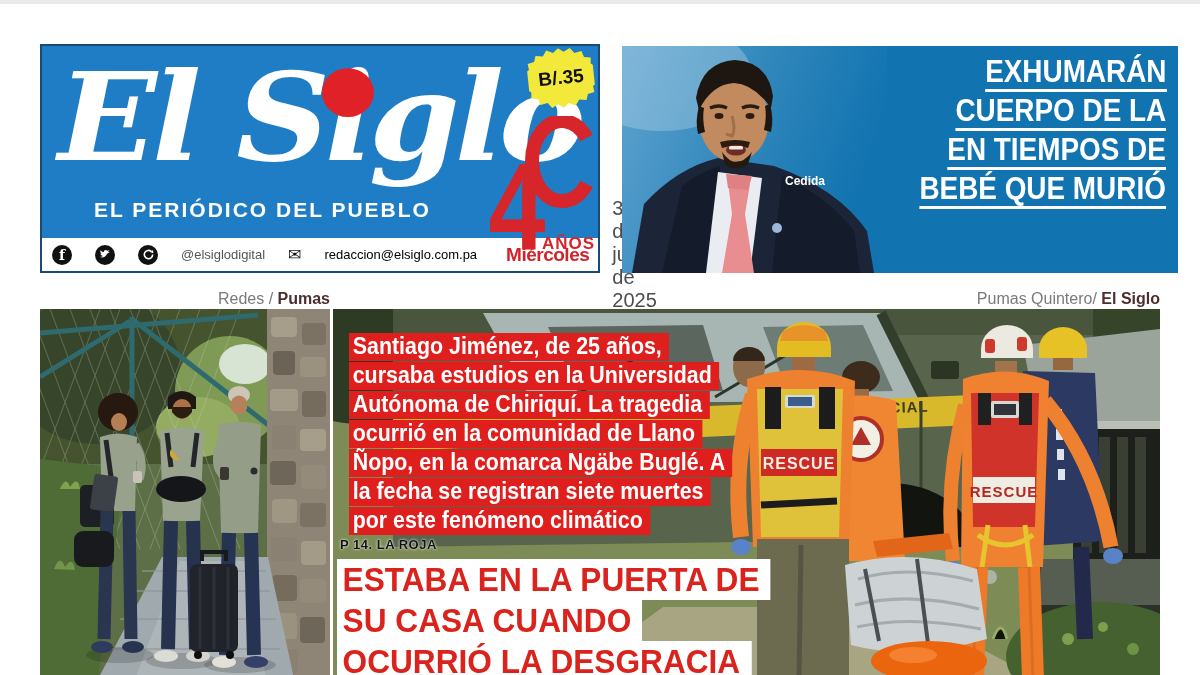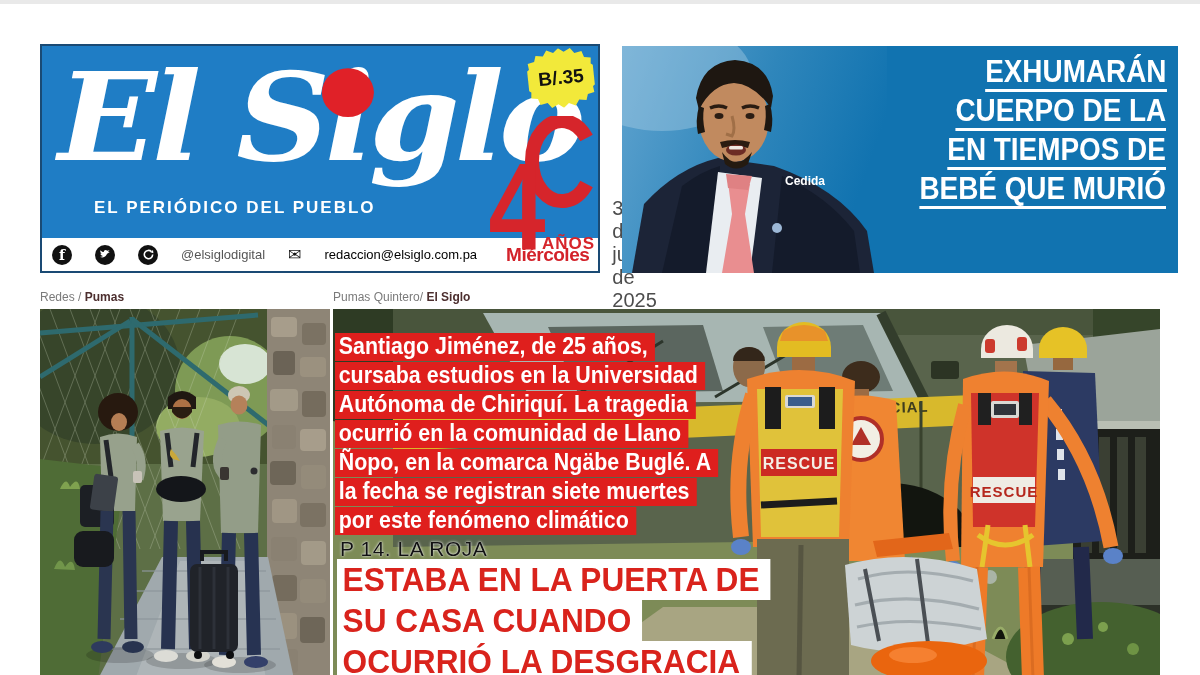--- a/index.html
+++ b/index.html
@@ -11,21 +11,21 @@
             border:2px solid #1a4a74;box-sizing:border-box;background:#fff;}
   .masthead-blue{position:absolute;left:0;right:0;top:0;bottom:33px;background:#1f7dc5;overflow:visible;}
   .logo{position:absolute;left:16px;top:10px;color:#fff;
         font-family:"DejaVu Serif",serif;font-weight:bold;font-style:italic;
         font-size:100px;letter-spacing:-4px;white-space:nowrap;line-height:1;
         transform:scale(1.3,1.22);transform-origin:0 0;}
   .logo .dot-i{position:relative;display:inline-block;}
   .logo .dot-i::after{content:"";position:absolute;left:52%;transform:translateX(-50%);
         top:0.10em;width:0.40em;height:0.40em;background:#e02128;border-radius:50%;}
   .tagline{position:absolute;left:52px;top:152px;color:#fff;font-weight:bold;
-        font-size:17px;letter-spacing:2px;}
+        font-size:21px;letter-spacing:2px;}
   .price-badge{position:absolute;right:4px;top:2px;width:66px;height:60px;
         display:flex;align-items:center;justify-content:center;
         background:#f2e93a;color:#111;font-weight:bold;font-size:19px;
         transform:rotate(-6deg);
         clip-path:polygon(50% 0%,58% 7%,68% 2%,74% 11%,85% 9%,88% 19%,98% 21%,97% 31%,106% 38%,100% 50%,106% 62%,97% 69%,98% 79%,88% 81%,85% 91%,74% 89%,68% 98%,58% 93%,50% 100%,42% 93%,32% 98%,26% 89%,15% 91%,12% 81%,2% 79%,3% 69%,-6% 62%,0% 50%,-6% 38%,3% 31%,2% 21%,12% 19%,15% 9%,26% 11%,32% 2%,42% 7%);}
   .info-bar{position:absolute;left:0;right:0;bottom:0;height:33px;background:#fff;
         display:flex;align-items:center;gap:23px;padding:0 0 0 10px;}
   .soc{width:20px;height:20px;border-radius:50%;background:#111;display:inline-flex;
         align-items:center;justify-content:center;flex:0 0 auto;}
   .soc.fb::before{content:"f";color:#fff;font-family:"DejaVu Serif",serif;
@@ -43,37 +43,37 @@
   .portrait{position:absolute;left:0;top:0;width:265px;height:227px;}
   .cedida{position:absolute;left:163px;top:128px;color:#fff;font-weight:bold;font-size:12px;z-index:3;}
   .ts-head{position:absolute;right:12px;top:9px;width:300px;text-align:right;z-index:2;}
   .ts-line{display:block;height:39px;}
   .ts-line span{display:inline-block;color:#fff;font-weight:bold;font-size:31px;line-height:34px;
         border-bottom:3px solid #fff;padding-bottom:0px;
         transform:scaleX(0.9);transform-origin:100% 50%;white-space:nowrap;}
   .ts-ref{color:#fff;font-weight:bold;font-size:16px;margin-top:8px;letter-spacing:0.5px;}
 
   
-  .credit{position:absolute;font-size:12px;color:#7a7a7a;text-align:left;}
+  .credit{position:absolute;font-size:16px;color:#7a7a7a;text-align:right;}
   .credit b{color:#4c2e2e;font-weight:bold;}
   .credit-left{left:40px;top:286px;width:290px;}
   .credit-right{left:333px;top:286px;width:827px;}
 
   
   .photo{position:absolute;top:305px;height:370px;overflow:hidden;}
   .photo-left{left:40px;width:290px;}
   .photo-right{left:333px;width:827px;}
   .photo svg{display:block;width:100%;height:100%;}
 
   
-  .deck{position:absolute;left:2px;top:24px;z-index:4;}
+  .deck{position:absolute;left:16px;top:24px;z-index:4;}
   .deck-line{display:table;background:#df1f1d;color:#fff;font-weight:bold;font-size:23px;
         line-height:27px;padding:0 8px 1px 4px;margin:0 0 1px 0;white-space:nowrap;
         transform:scaleX(0.93);transform-origin:0 50%;}
-  .pageref2{position:absolute;left:7px;top:228px;z-index:4;color:#111;font-weight:normal;font-size:21px;
+  .pageref2{position:absolute;left:7px;top:228px;z-index:4;color:#111;font-weight:bold;font-size:13px;
         text-shadow:0 0 3px rgba(255,255,255,0.9),0 0 1px rgba(255,255,255,0.9);letter-spacing:0.5px;}
   .bighead{position:absolute;left:4px;top:250px;z-index:4;}
   .bighead-line{display:table;background:#ffffff;color:#d9231c;font-weight:bold;font-size:34px;
         line-height:40px;padding:0 12px 1px 6px;margin:0;white-space:nowrap;
         transform:scaleX(0.93);transform-origin:0 50%;}
 </style>
 </head>
 <body>
 
 <div class="page">

